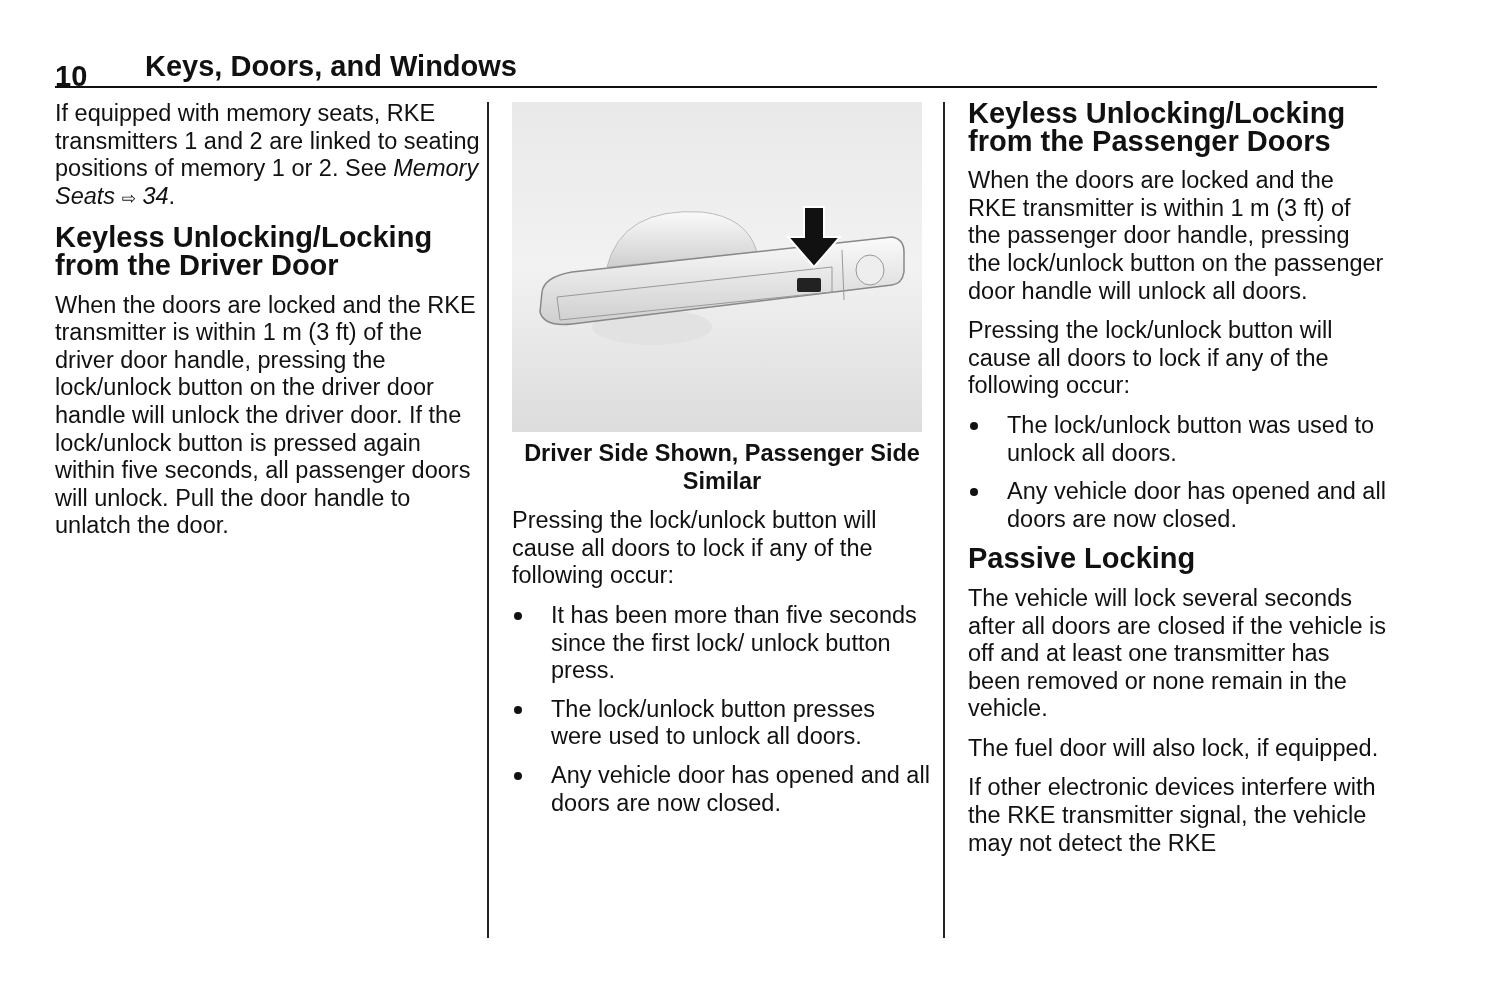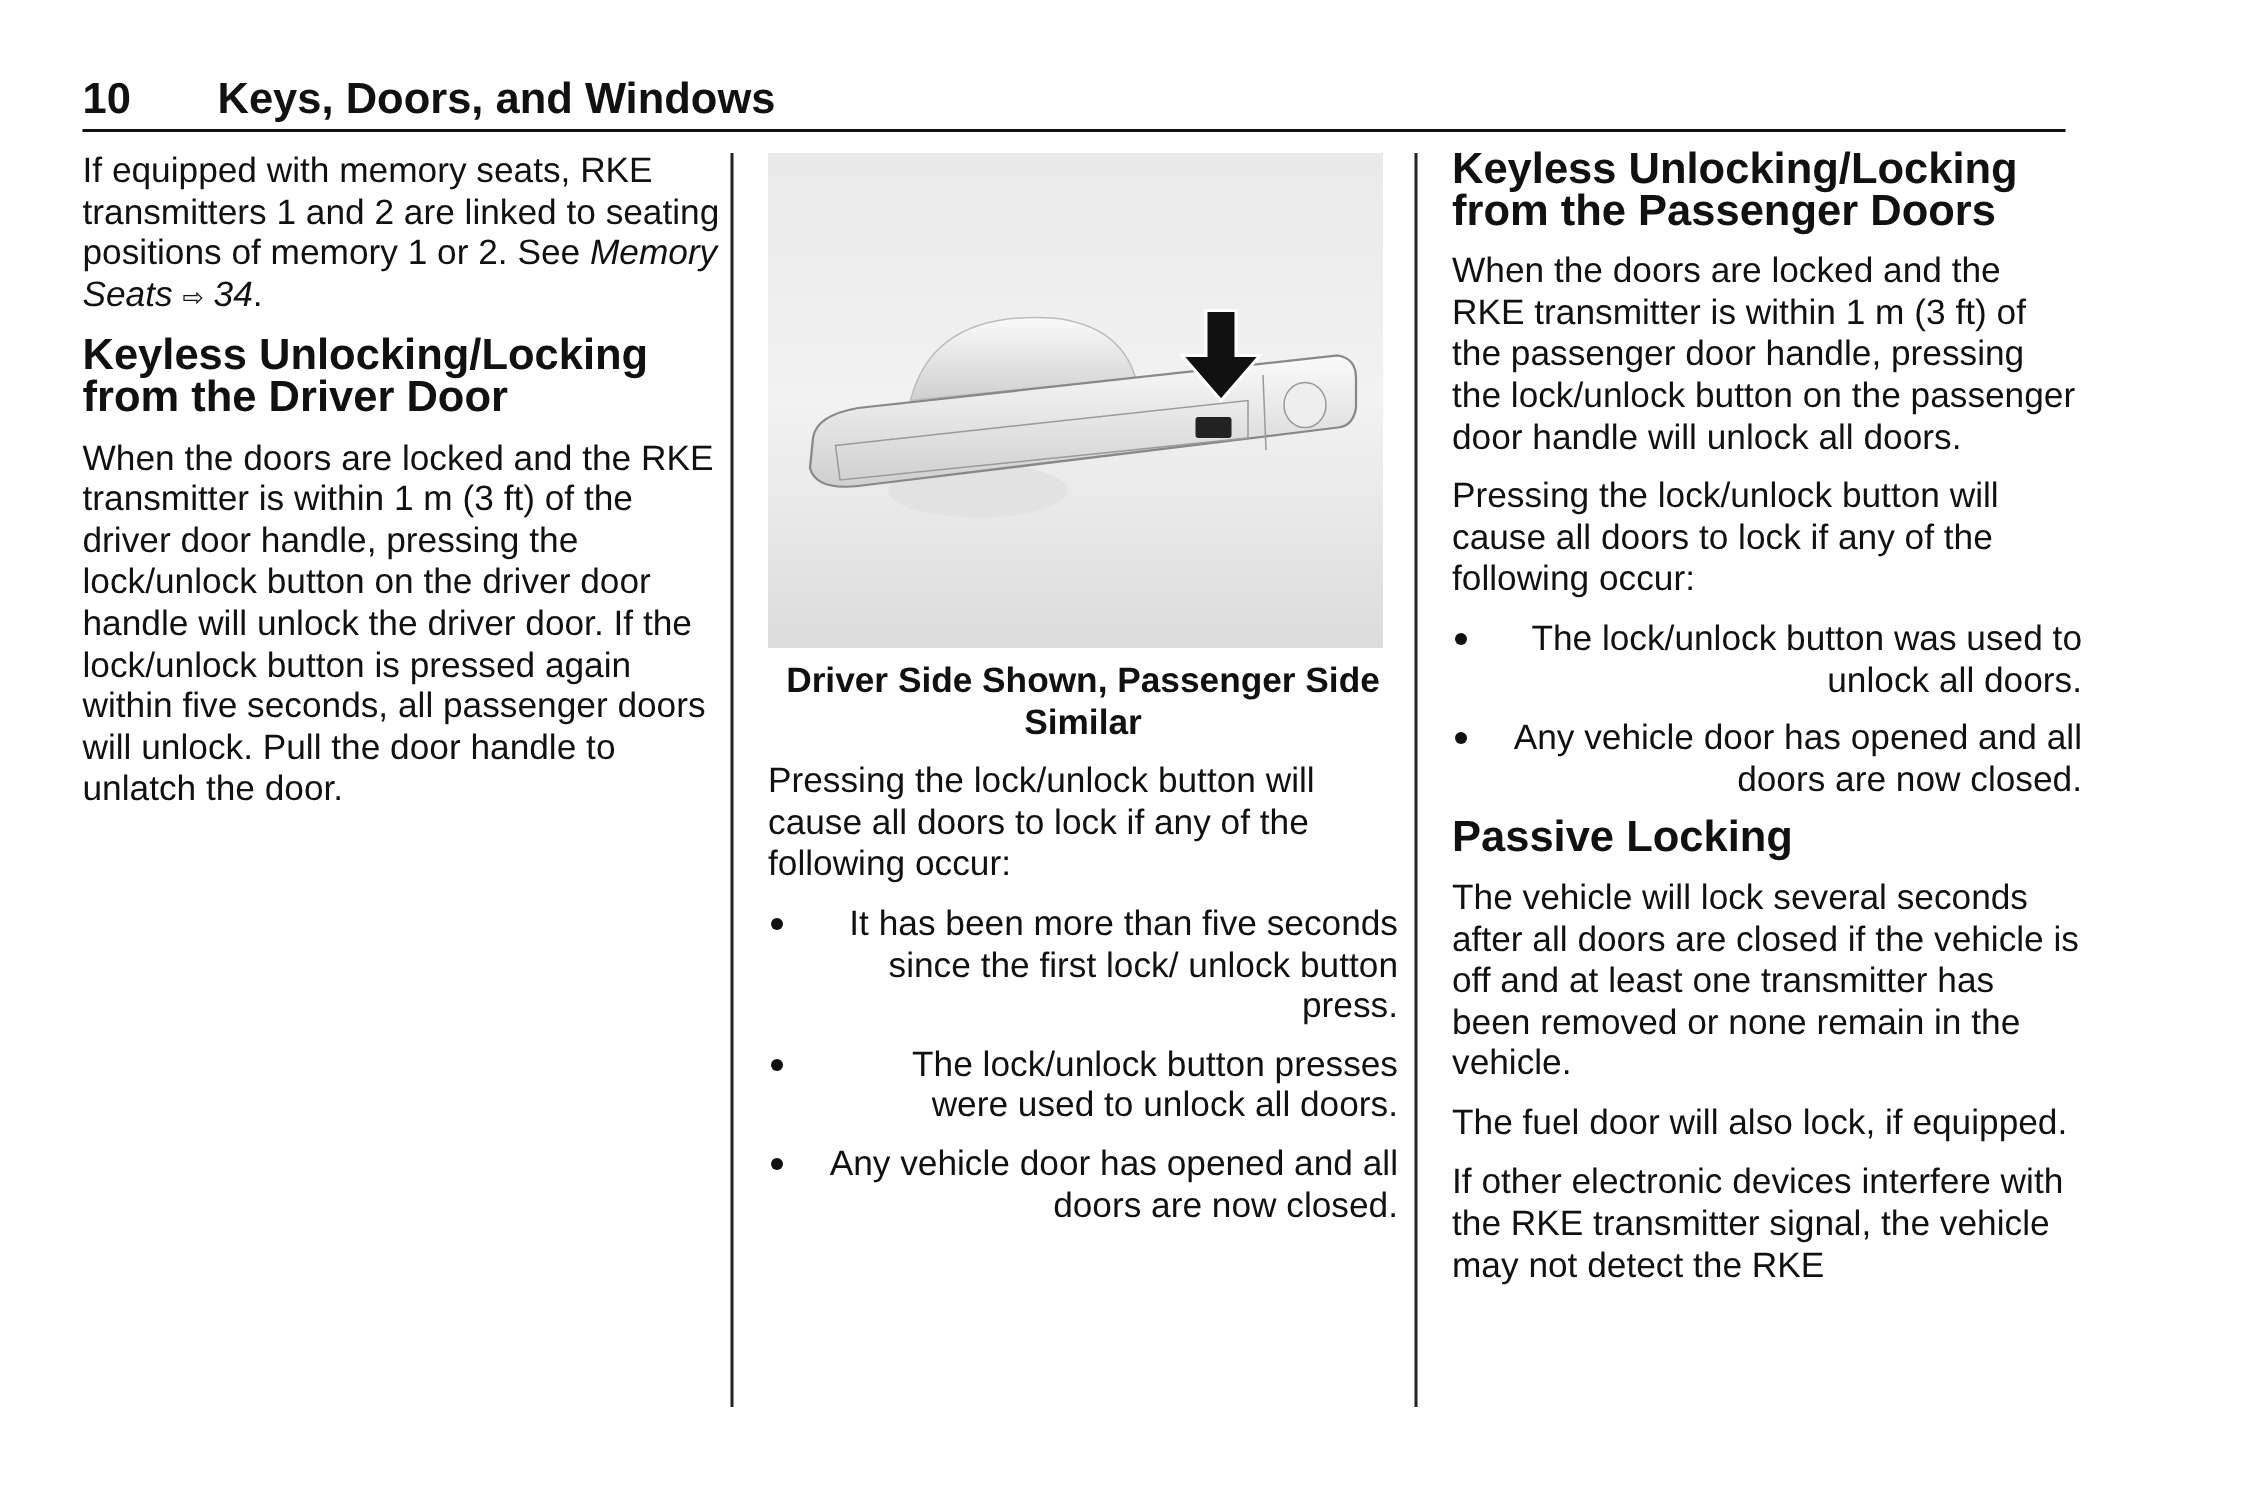--- a/index.html
+++ b/index.html
@@ -1,29 +1,29 @@
 <!DOCTYPE html>
 <html><head>
 <meta charset="utf-8">
 <style>
   html, body { margin:0; padding:0; background:#ffffff; }
   body { width:1497px; height:1000px; position:relative; overflow:hidden;
          font-family:"Liberation Sans", sans-serif; color:#111; }
   .header { position:absolute; left:55px; top:48px; width:1322px; height:38px;
             border-bottom:2px solid #111; }
-  .header .num { position:absolute; left:0; top:2px; font-weight:bold; font-size:29px; }
+  .header .num { position:absolute; left:0; top:12px; font-weight:bold; font-size:29px; }
   .header .title { position:absolute; left:90px; top:2px; font-weight:bold; font-size:29px;text-align:center; }
   .col { position:absolute; top:100px; font-size:23.5px; line-height:27.6px; }
   .col1 { left:55px; width:425px; }
   .col2 { left:512px; width:420px; }
   .col3 { left:968px; width:420px; }
   .rule { position:absolute; top:102px; width:2px; background:#222; height:836px; }
   p { margin:0 0 12px 0; }
   h3 { margin:0 0 12px 0; font-size:29px; line-height:27.6px; font-weight:bold; }
-  .bullets { margin:0 0 12px 0; padding:0; list-style:none;text-align:right; }
+  .bullets { margin:0 0 12px 0; padding:0; list-style:none; }
   .bullets li { position:relative; padding-left:39px; margin-bottom:11px; }
   .bullets li .dot { position:absolute; left:2px; top:10px; width:8px; height:8px;
                      border-radius:50%; background:#111; }
   .figure { width:410px; height:330px; background:linear-gradient(#e9e9e9,#f2f2f2 50%,#dcdcdc);
             position:relative; margin:2px 0 8px 0; }
   .caption { text-align:center; font-weight:bold; margin:0 0 12px 0; }
   em { font-style:italic; }
 </style>
 </head>
 <body>

